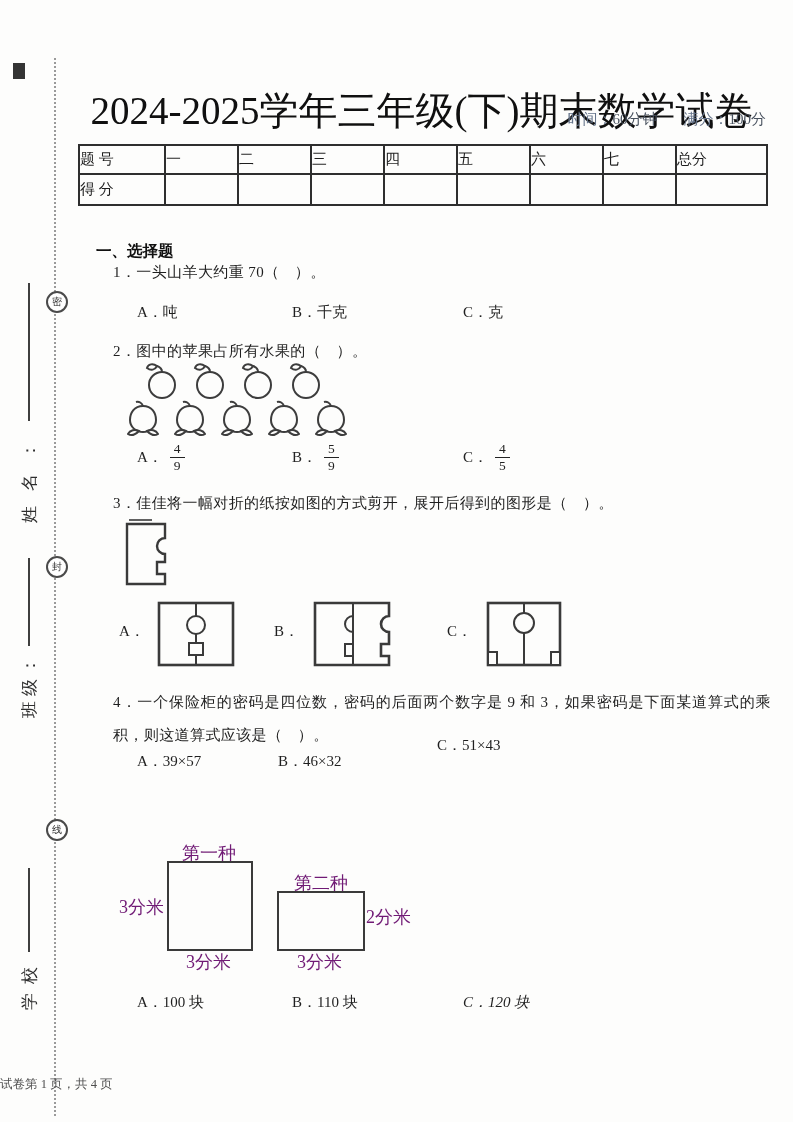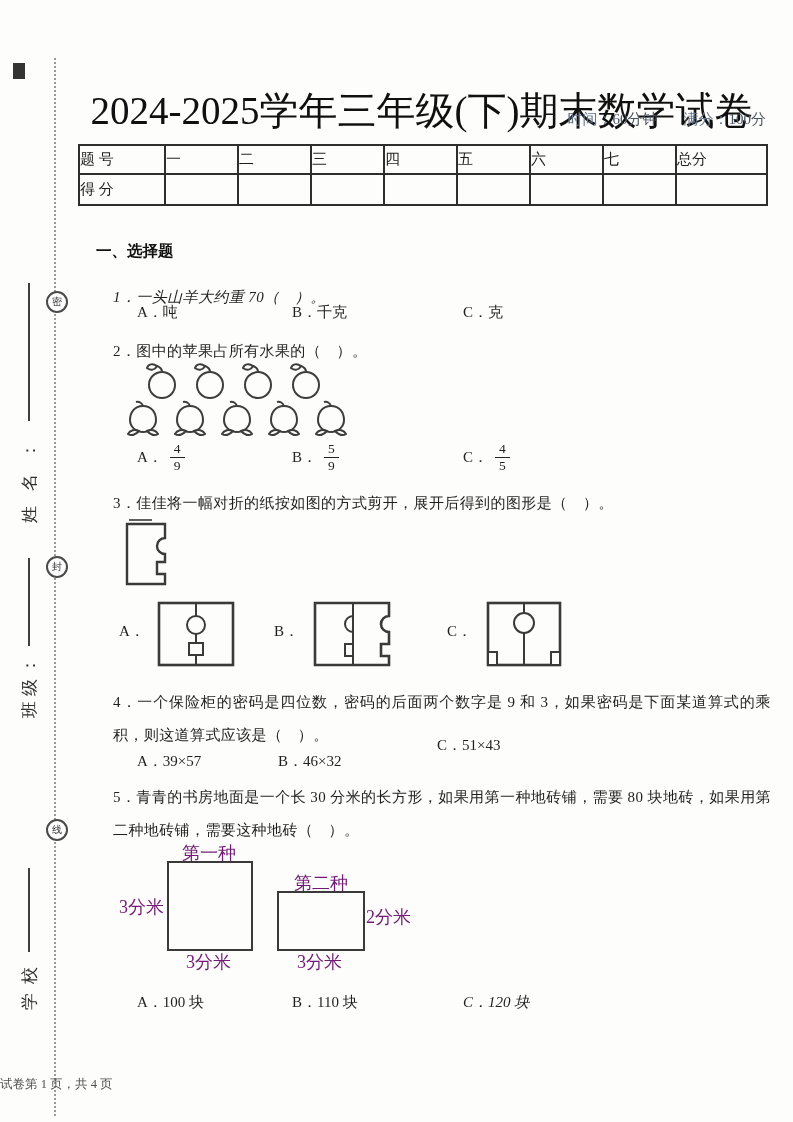--- a/index.html
+++ b/index.html
@@ -129,21 +129,21 @@
       <td></td>
       <td></td>
       <td></td>
       <td></td>
     </tr>
   </tbody>
     </table>
 
   <div class="heading">一、选择题</div>
 
-  <p class="qtext" style="top:266px;font-style:italic;">1．一头山羊大约重 70（　）。</p>
+  <p class="qtext" style="top:241px;">1．一头山羊大约重 70（　）。</p>
   <span class="opt" style="left:137px; top:303px;">A．吨</span>
   <span class="opt" style="left:292px; top:303px;">B．千克</span>
   <span class="opt" style="left:463px; top:303px;">C．克</span>
 
   <p class="qtext" style="top:320px;">2．图中的苹果占所有水果的（　）。</p>
   <div class="fruit-row" style="left:145px; top:363px; gap:14px;">
     <svg width="34" height="36">
         <use href="#apple"></use>
       </svg>
     <svg width="34" height="36">
@@ -224,21 +224,20 @@
     <circle cx="39" cy="23" r="10" fill="#fdfdfc" stroke="#3a3a3a" stroke-width="2"></circle>
     <rect x="3" y="52" width="9" height="13" fill="#fdfdfc" stroke="#3a3a3a" stroke-width="2"></rect>
     <rect x="66" y="52" width="9" height="13" fill="#fdfdfc" stroke="#3a3a3a" stroke-width="2"></rect>
   </svg>
 
   <p class="qtext" style="top:671px;">4．一个保险柜的密码是四位数，密码的后面两个数字是 9 和 3，如果密码是下面某道算式的乘积，则这道算式应该是（　）。</p>
   <span class="opt" style="left:137px; top:752px;">A．39×57</span>
   <span class="opt" style="left:278px; top:752px;">B．46×32</span>
   <span class="opt" style="left:437px; top:736px;">C．51×43</span>
 
-  <p class="qtext" style="top:766px;">5．青青的书房地面是一个长 30 分米的长方形，如果用第一种地砖铺，需要 80 块地砖，如果用第二种地砖铺，需要这种地砖（　）。</p>
 
   <span class="tlabel" style="left:182px; top:841px;">第一种</span>
   <div class="tile" style="left:167px; top:861px; width:82px; height:86px;"></div>
   <span class="tlabel" style="left:119px; top:895px;">3分米</span>
   <span class="tlabel" style="left:186px; top:950px;">3分米</span>
 
   <span class="tlabel" style="left:294px; top:871px;">第二种</span>
   <div class="tile" style="left:277px; top:891px; width:84px; height:56px;"></div>
   <span class="tlabel" style="left:366px; top:905px;">2分米</span>
   <span class="tlabel" style="left:297px; top:950px;">3分米</span>

